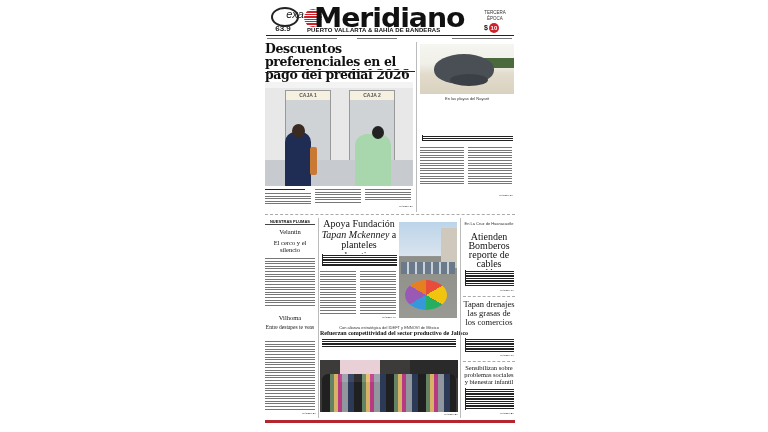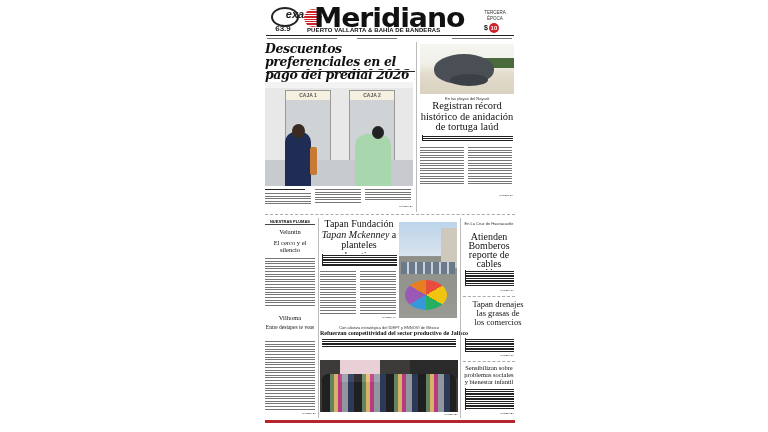--- a/index.html
+++ b/index.html
@@ -1,34 +1,34 @@
 <!DOCTYPE html>
 <html><head>
 <meta charset="utf-8">
 <style>
   html,body{margin:0;padding:0;background:#fff;}
   body{width:768px;height:432px;position:relative;overflow:hidden;font-family:"Liberation Sans",sans-serif;}
   .page{position:absolute;left:262px;top:2px;width:256px;height:428px;background:#fff;}
   .abs{position:absolute;}
-  .serif{font-family:"DejaVu Serif","Liberation Serif",serif;font-style:italic;}
+  .serif{font-family:"DejaVu Serif","Liberation Serif",serif;}
   .cond{font-family:"Liberation Serif",serif;}
   .txt{background:repeating-linear-gradient(#fff 0,#fff 1px,#555 1px,#555 2px,#fff 2px,#fff 2.6px);opacity:.8;}
   .txt-dark{background:repeating-linear-gradient(#fff 0,#fff .6px,#222 .6px,#222 2px,#fff 2px,#fff 2.4px);}
   .dotline{border-top:1px dashed #aaa;}
   .vline{border-left:1px solid #bbb;}
   .credit{font-size:2.5px;color:#333;font-weight:bold;text-align:right;}
 </style>
 </head>
 <body>
 
 <div class="page">
 
   <div class="abs" style="left:8px;top:5px;width:26px;height:26px;">
     <div style="position:absolute;left:1px;top:0;width:24px;height:16px;border-radius:50%;border:2px solid #222;background:#fff;"></div>
-    <div style="position:absolute;left:3px;top:1px;width:44px;text-align:center;font-weight:bold;font-size:11px;color:#222;font-style:italic;">exa</div>
+    <div style="position:absolute;left:3px;top:1px;width:44px;text-align:center;font-weight:normal;font-size:11px;color:#222;font-style:italic;">exa</div>
     <div style="position:absolute;left:0;top:17px;width:26px;text-align:center;font-weight:bold;font-size:8px;color:#222;">63.9</div>
   </div>
 
   <div class="abs" style="left:42px;top:7px;width:18px;height:18px;border-radius:50%;background:repeating-linear-gradient(#d0212a 0,#d0212a 1.4px,#fff 1.4px,#fff 2.4px);"></div>
   <div class="abs" style="left:52px;top:1px;font-family:'DejaVu Sans',sans-serif;font-weight:900;font-size:27px;letter-spacing:-1px;color:#111;line-height:30px;transform:scaleX(1.05);transform-origin:left;">Meridiano</div>
   <div class="abs" style="left:45px;top:25px;width:170px;font-weight:bold;font-size:6px;color:#111;letter-spacing:.1px;white-space:nowrap;">PUERTO VALLARTA &amp; BAHÍA DE BANDERAS</div>
 
   <div class="abs" style="left:218px;top:8px;width:30px;text-align:center;font-size:4.5px;color:#333;line-height:6px;">
     <div>TERCERA</div>
     <div>ÉPOCA</div>
@@ -67,41 +67,40 @@
   <div class="abs txt" style="left:103px;top:186px;width:46px;height:12px;"></div>
   <div class="abs credit" style="left:115px;top:203px;width:36px;">PÁGINA 3A</div>
 
   <div class="abs vline" style="left:154px;top:40px;height:170px;"></div>
   <div class="abs" style="left:158px;top:42px;width:94px;height:50px;background:linear-gradient(#f6f6f2 0,#f0efe8 40%,#e2dccc 60%,#d9d2c0 100%);overflow:hidden;">
     <div style="position:absolute;left:55px;top:14px;width:40px;height:10px;background:#4a6a3e;border-radius:6px 0 0 0;"></div>
     <div style="position:absolute;left:14px;top:10px;width:60px;height:30px;border-radius:50% 50% 45% 45%;background:#4a4f55;"></div>
     <div style="position:absolute;left:30px;top:30px;width:38px;height:12px;border-radius:50%;background:#3b4046;"></div>
   </div>
   <div class="abs" style="left:158px;top:94px;width:94px;text-align:center;font-size:4px;color:#333;">En las playas del Nayarit</div>
-  <div class="abs cond" style="left:158px;top:99px;width:94px;text-align:center;font-size:10.5px;line-height:10.5px;color:#111;">Registran récord histórico de anidación de tortuga laúd</div>
   <div class="abs txt-dark" style="left:160px;top:133px;width:90px;height:6px;border-left:1px solid #222;"></div>
   <div class="abs txt" style="left:158px;top:144px;width:44px;height:40px;"></div>
   <div class="abs txt" style="left:206px;top:144px;width:44px;height:40px;"></div>
   <div class="abs credit" style="left:215px;top:192px;width:36px;">PÁGINA 6A</div>
 
   <div class="abs dotline" style="left:3px;top:212px;width:250px;"></div>
 
   <div class="abs" style="left:3px;top:217px;width:50px;text-align:center;font-size:4px;font-weight:bold;color:#111;border-bottom:1px solid #444;">NUESTRAS PLUMAS</div>
   <div class="abs cond" style="left:3px;top:226px;width:50px;text-align:center;font-size:6.5px;color:#111;">Velantin</div>
   <div class="abs cond" style="left:3px;top:237px;width:50px;text-align:center;font-size:6.5px;line-height:7px;color:#111;">El cerco y el silencio</div>
   <div class="abs txt" style="left:3px;top:255px;width:50px;height:50px;"></div>
   <div class="abs cond" style="left:3px;top:312px;width:50px;text-align:center;font-size:6.5px;color:#111;">Vilhoma</div>
   <div class="abs cond" style="left:3px;top:322px;width:50px;text-align:center;font-size:5.5px;line-height:6px;color:#111;">Entre destapes te veas</div>
   <div class="abs txt" style="left:3px;top:338px;width:50px;height:70px;"></div>
   <div class="abs credit" style="left:18px;top:410px;width:36px;">PÁGINA 2A</div>
 
   <div class="abs vline" style="left:56px;top:216px;height:200px;"></div>
 
   <div class="abs cond" style="left:58px;top:217px;width:78px;text-align:center;font-size:10px;line-height:10.5px;color:#111;">
-    <span>Tapan Fundación</span>
+    <span>Apoya Fundación</span>
     <i>Tapan Mckenney</i>
     <span>a planteles educativos</span>
   </div>
   <div class="abs txt-dark" style="left:60px;top:252px;width:74px;height:12px;border-left:1px solid #222;"></div>
   <div class="abs txt" style="left:58px;top:268px;width:36px;height:44px;"></div>
   <div class="abs txt" style="left:98px;top:268px;width:36px;height:44px;"></div>
   <div class="abs" style="left:137px;top:220px;width:58px;height:96px;background:linear-gradient(#bcd4ea 0,#d9e4ee 35%,#8f8f8a 36%,#9a9a95 100%);overflow:hidden;">
     <div style="position:absolute;left:42px;top:6px;width:16px;height:40px;background:#cfc8bd;"></div>
     <div style="position:absolute;left:2px;top:40px;width:54px;height:12px;background:repeating-linear-gradient(90deg,#6a7a8a 0,#6a7a8a 6px,#c9d1d8 6px,#c9d1d8 8px);"></div>
     <div style="position:absolute;left:6px;top:58px;width:42px;height:30px;border-radius:50%;background:conic-gradient(#e74c3c 0 60deg,#f1c40f 60deg 120deg,#27ae60 120deg 180deg,#3498db 180deg 240deg,#9b59b6 240deg 300deg,#e67e22 300deg 360deg);"></div>
@@ -119,21 +118,21 @@
   <div class="abs credit" style="left:160px;top:411px;width:36px;">PÁGINA 5A</div>
 
   <div class="abs vline" style="left:198px;top:216px;height:200px;"></div>
 
   <div class="abs" style="left:201px;top:219px;width:52px;text-align:center;font-size:4px;line-height:5px;color:#333;">En La Cruz de Huanacaxtle</div>
   <div class="abs cond" style="left:201px;top:230px;width:52px;text-align:center;font-size:10px;line-height:9px;color:#111;">Atienden Bomberos reporte de cables caídos</div>
   <div class="abs txt-dark" style="left:203px;top:268px;width:48px;height:16px;border-left:1px solid #222;"></div>
   <div class="abs credit" style="left:216px;top:287px;width:36px;">PÁGINA 7A</div>
 
   <div class="abs dotline" style="left:201px;top:294px;width:52px;"></div>
-  <div class="abs cond" style="left:201px;top:298px;width:52px;text-align:center;font-size:8.5px;line-height:9px;color:#111;margin-left:9px;">Tapan drenajes las grasas de los comercios</div>
+  <div class="abs cond" style="left:201px;top:298px;width:52px;text-align:center;font-size:8.5px;line-height:9px;color:#111;">Tapan drenajes las grasas de los comercios</div>
   <div class="abs txt-dark" style="left:203px;top:336px;width:48px;height:14px;border-left:1px solid #222;"></div>
   <div class="abs credit" style="left:216px;top:352px;width:36px;">PÁGINA 7A</div>
 
   <div class="abs dotline" style="left:201px;top:359px;width:52px;"></div>
   <div class="abs cond" style="left:201px;top:362px;width:52px;text-align:center;font-size:6.5px;line-height:7px;color:#111;">Sensibilizan sobre problemas sociales y bienestar infantil</div>
   <div class="abs txt-dark" style="left:203px;top:386px;width:48px;height:22px;border-left:1px solid #222;"></div>
   <div class="abs credit" style="left:216px;top:410px;width:36px;">PÁGINA 8A</div>
 
   <div class="abs" style="left:3px;top:418px;width:250px;height:3px;background:#b5252d;"></div>
 </div>

